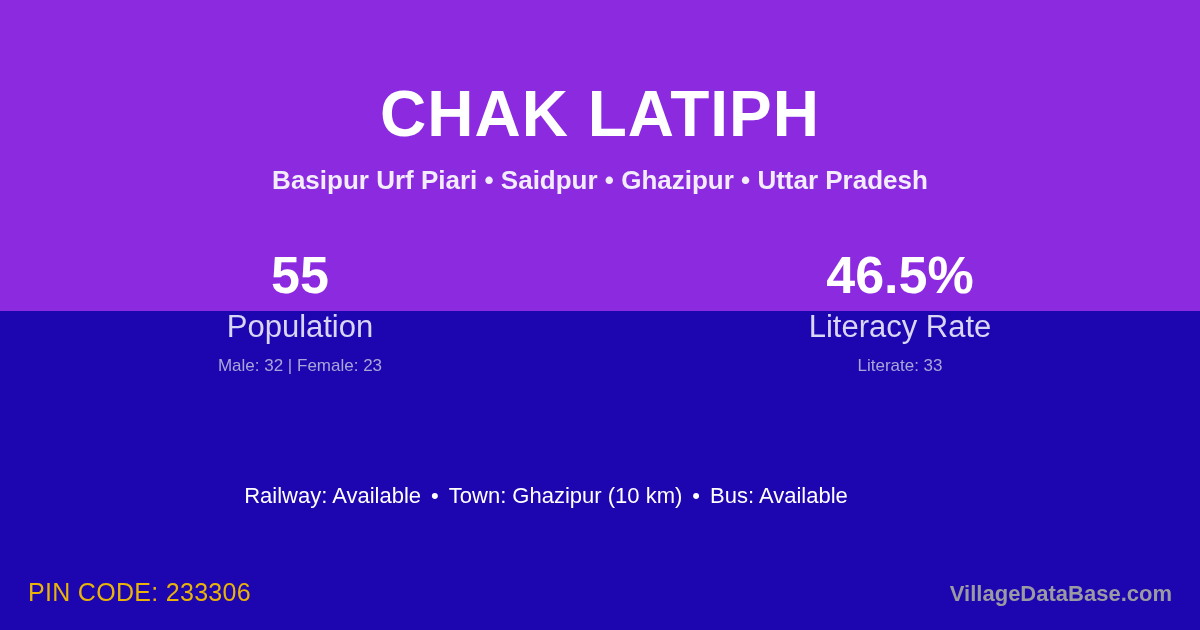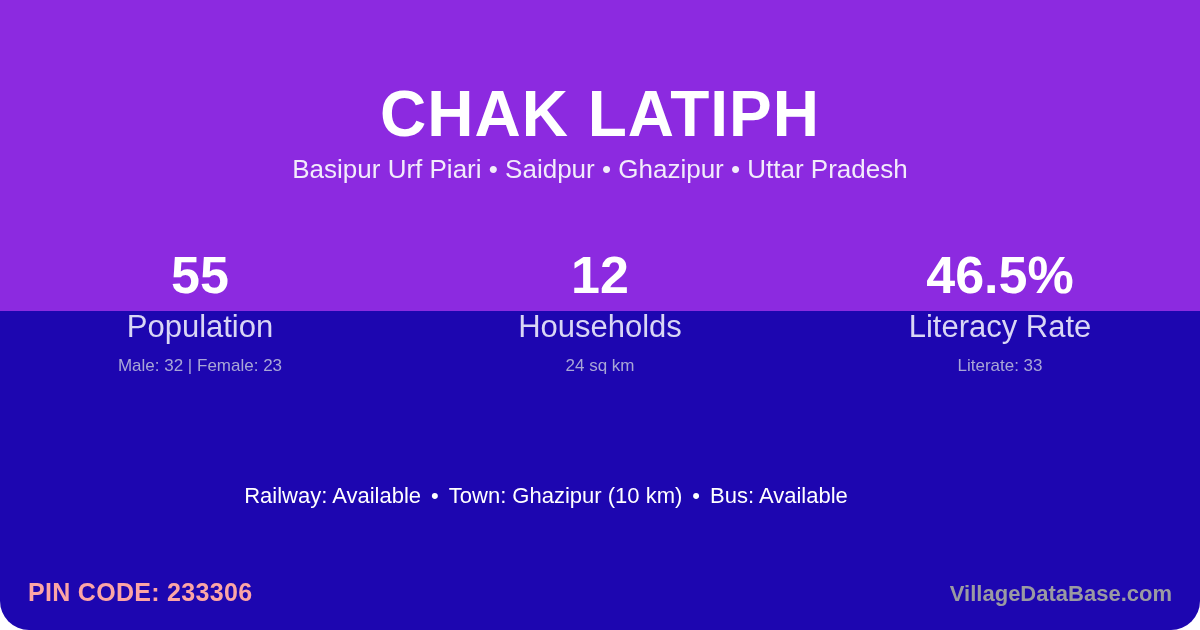--- a/index.html
+++ b/index.html
@@ -6,21 +6,20 @@
   * { margin:0; padding:0; box-sizing:border-box; }
   html, body {
     width:1200px; height:630px;
     font-family:"Liberation Sans", sans-serif;
     overflow:hidden;
   }
   #card {
     position:relative;
     width:1200px; height:630px;
     background:#1d06b0;
-    border-radius:29px;
   }
   
   #purple-band {
     position:absolute; left:0; top:0;
     width:1200px; height:311px;
     background:#8c2ae0;
   }
   
   #header {
     position:absolute; left:0; top:0;
@@ -31,23 +30,23 @@
   #village-title {
     margin-top:82px;
     font-size:64px;
     font-weight:bold;
     color:#ffffff;
     letter-spacing:1px;
     line-height:1.0;
     white-space:nowrap;
   }
   #village-location {
-    margin-top:10px;
+    margin-top:21px;
     font-size:26px;
-    font-weight:normal;
+    font-weight:bold;
     color:#f2ecfb;
     line-height:1.0;
     white-space:nowrap;
   }
   
   #stats-row {
     position:absolute; left:0; top:246px;
     width:1200px;
     display:flex;
     z-index:3;
@@ -97,22 +96,22 @@
   }
   
   #footer {
     position:absolute; left:0; bottom:0;
     width:1200px; height:66px;
     z-index:3;
   }
   #pin-code {
     position:absolute; left:28px; top:16px;
     font-size:25px;
-    font-weight:bold;
-    color:#fca5a5;
+    font-weight:normal;
+    color:#eab308;
     letter-spacing:0.3px;
     line-height:1.0;
     white-space:nowrap;
   }
   #site-brand {
     position:absolute; right:28px; top:19px;
     font-size:22px;
     font-weight:bold;
     color:#9a9aa2;
     line-height:1.0;
@@ -132,25 +131,20 @@
   </div>
 
   <div id="stats-row">
 
     <div class="stat-col">
       <div class="stat-value">55</div>
       <div class="stat-label">Population</div>
       <div class="stat-detail">Male: 32 | Female: 23</div>
     </div>
 
-    <div class="stat-col">
-      <div class="stat-value">12</div>
-      <div class="stat-label">Households</div>
-      <div class="stat-detail">24 sq km</div>
-    </div>
 
     <div class="stat-col">
       <div class="stat-value">46.5%</div>
       <div class="stat-label">Literacy Rate</div>
       <div class="stat-detail">Literate: 33</div>
     </div>
 
   </div>
 
   <div id="transport-row">

